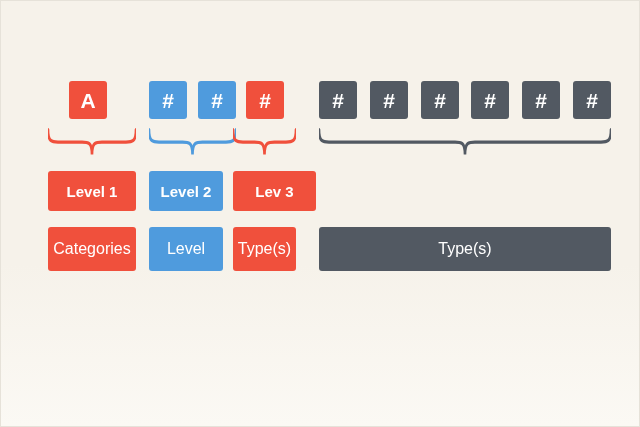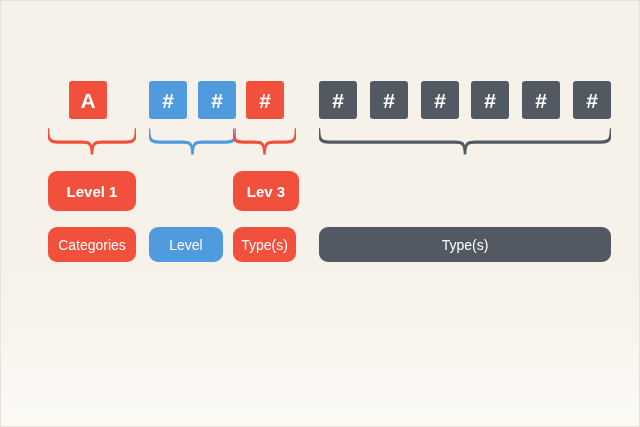--- a/index.html
+++ b/index.html
@@ -21,28 +21,28 @@
     width: 38px; height: 38px;
     border-radius: 3px;
     display: flex; align-items: center; justify-content: center;
     color: #ffffff;
     font-weight: bold;
     font-size: 21px;
     line-height: 1;
   }
   .lbl {
     position: absolute;
-    border-radius: 9px;
+    border-radius: 3px;
     display: flex; align-items: center; justify-content: center;
     color: #ffffff;
     text-align: center;
     white-space: nowrap;
   }
   .row1 { top: 170px; height: 40px; font-weight: bold; font-size: 15px; }
-  .row2 { top: 226px; height: 35px; font-size: 14px; }
+  .row2 { top: 226px; height: 44px; font-size: 16px; }
   .brace { position: absolute; top: 126px; height: 30px; }
   .brace svg { display: block; width: 100%; height: 100%; }
   .brace path { fill: none; stroke-width: 2.6; stroke-linecap: round; }
   .bg-red  { background: var(--red,  #f0503c); }
   .bg-blue { background: var(--blue, #4f9bdd); }
   .bg-dark { background: var(--dark, #525962); }
   .st-red  path { stroke: var(--red,  #f0503c); }
   .st-blue path { stroke: var(--blue, #4f9bdd); }
   .st-dark path { stroke: var(--dark, #525962); }
 </style>
@@ -77,20 +77,21 @@
       <path d="M0,2 C0,12 4,12 10,12 L21.5,12 C27.5,12 31.5,12 31.5,22 C31.5,12 35.5,12 41.5,12 L53,12 C59,12 63,12 63,2"></path>
     </svg>
   </div>
   <div class="brace st-dark" style="left:318px;width:292px">
     <svg viewBox="0 0 292 24" preserveAspectRatio="none">
       <path d="M0,2 C0,12 4,12 10,12 L136,12 C142,12 146,12 146,22 C146,12 150,12 156,12 L282,12 C288,12 292,12 292,2"></path>
     </svg>
   </div>
 
   <div class="lbl row1 bg-red" style="left:47px;width:88px">Level 1</div>
-  <div class="lbl row1 bg-red" style="left:232px;width:66px">Lev 3</div>
+  <div class="lbl row1 bg-blue" style="left:148px;width:74px">Level 2</div>
+  <div class="lbl row1 bg-red" style="left:232px;width:83px">Lev 3</div>
 
   <div class="lbl row2 bg-red" style="left:47px;width:88px">Categories</div>
   <div class="lbl row2 bg-blue" style="left:148px;width:74px">Level</div>
   <div class="lbl row2 bg-red" style="left:232px;width:63px">Type(s)</div>
   <div class="lbl row2 bg-dark" style="left:318px;width:292px">Type(s)</div>
 
 </div>
 
 </body></html>

